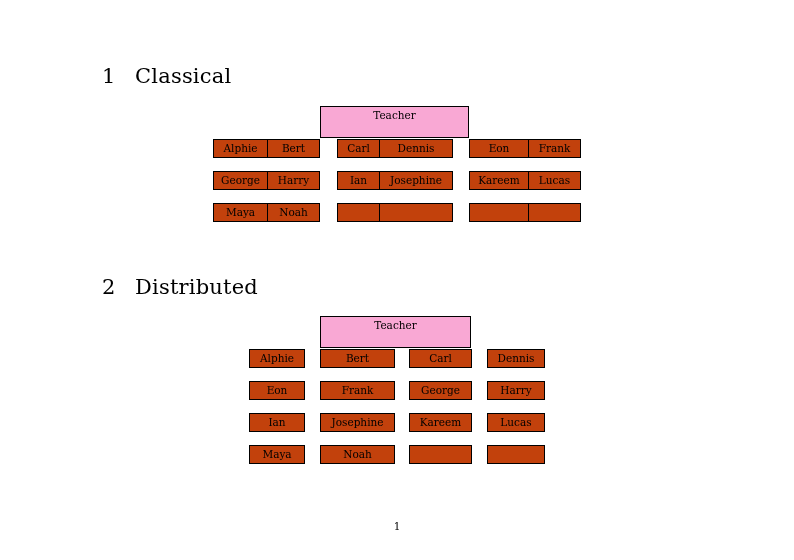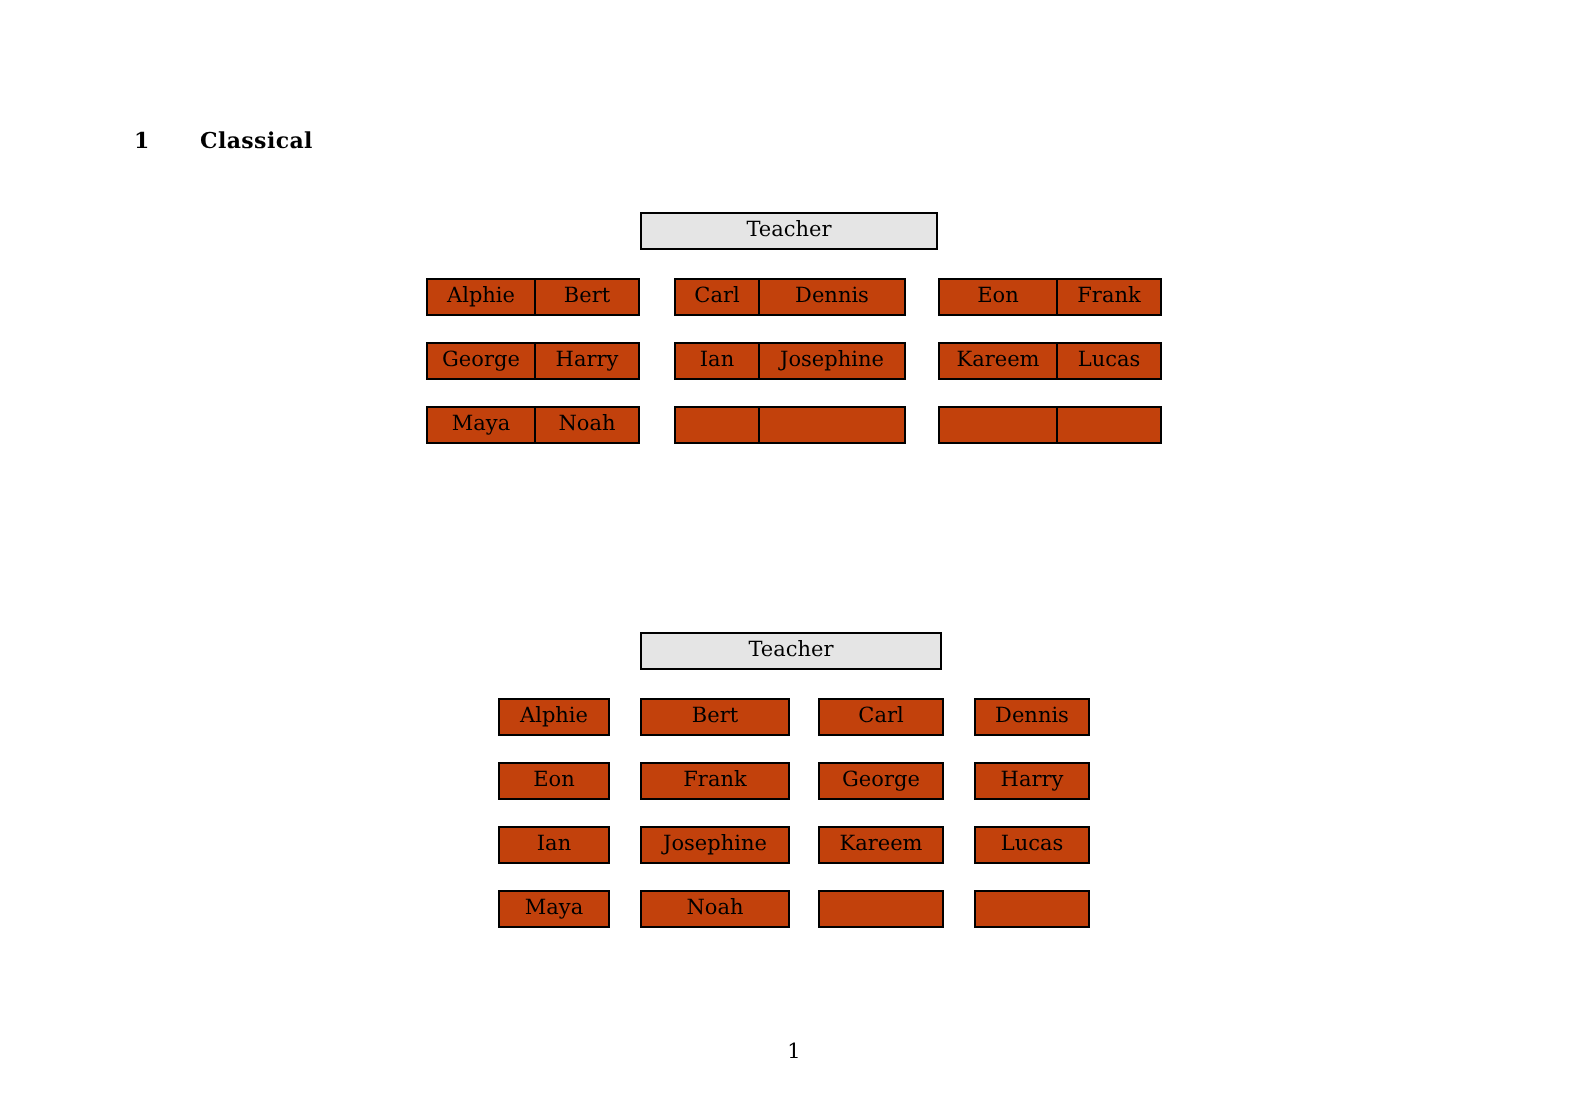--- a/index.html
+++ b/index.html
@@ -18,24 +18,25 @@
 
   .page {
     position: absolute;
     inset: 0;
     background: #ffffff;
   }
 
   
   .section-heading {
     position: absolute;
-    font-weight: bold;
-    font-size: 11px;
+    font-weight: normal;
+    font-size: 21px;
     letter-spacing: 0.2px;
     white-space: nowrap;
+    margin-left: 35px;
   }
   .section-heading .sec-num {
     display: inline-block;
     width: 33px;
   }
 
   #heading-classical   { left: 67px;  top: 64px;  }
   #heading-distributed { left: 67px;  top: 275px; }
 
   
@@ -55,24 +56,24 @@
   
   .cell.joined-right {
     border-right-width: 0;
   }
 
   
   .teacher-box {
     position: absolute;
     box-sizing: border-box;
     border: 1px solid #000000;
-    background: #e5e5e5;
+    background: #f9a8d4;
     font-size: 10.5px;
     line-height: 17px;
-    height: 19px;
+    height: 32px;
     text-align: center;
     white-space: nowrap;
   }
 
   #teacher-classical   { left: 320px; top: 106px; width: 149px; }
   #teacher-distributed { left: 320px; top: 316px; width: 151px; }
 
   
   #page-number {
     position: absolute;
@@ -108,20 +109,23 @@
       <div class="cell joined-right" style="left: 337px; top: 203px; width: 42px;"></div>
       <div class="cell" style="left: 379px; top: 203px; width: 74px;"></div>
       <div class="cell joined-right" style="left: 469px; top: 139px; width: 59px;">Eon</div>
       <div class="cell" style="left: 528px; top: 139px; width: 53px;">Frank</div>
       <div class="cell joined-right" style="left: 469px; top: 171px; width: 59px;">Kareem</div>
       <div class="cell" style="left: 528px; top: 171px; width: 53px;">Lucas</div>
       <div class="cell joined-right" style="left: 469px; top: 203px; width: 59px;"></div>
       <div class="cell" style="left: 528px; top: 203px; width: 53px;"></div>
     </div>
 
+  <div class="section-heading" id="heading-distributed">
+    <span class="sec-num">2</span><span>Distributed</span>
+  </div>
 
   <div class="teacher-box" id="teacher-distributed">Teacher</div>
 
   <div id="distributed-boxes">
       <div class="cell" style="left: 249px; top: 349px; width: 56px;">Alphie</div>
       <div class="cell" style="left: 320px; top: 349px; width: 75px;">Bert</div>
       <div class="cell" style="left: 409px; top: 349px; width: 63px;">Carl</div>
       <div class="cell" style="left: 487px; top: 349px; width: 58px;">Dennis</div>
       <div class="cell" style="left: 249px; top: 381px; width: 56px;">Eon</div>
       <div class="cell" style="left: 320px; top: 381px; width: 75px;">Frank</div>

